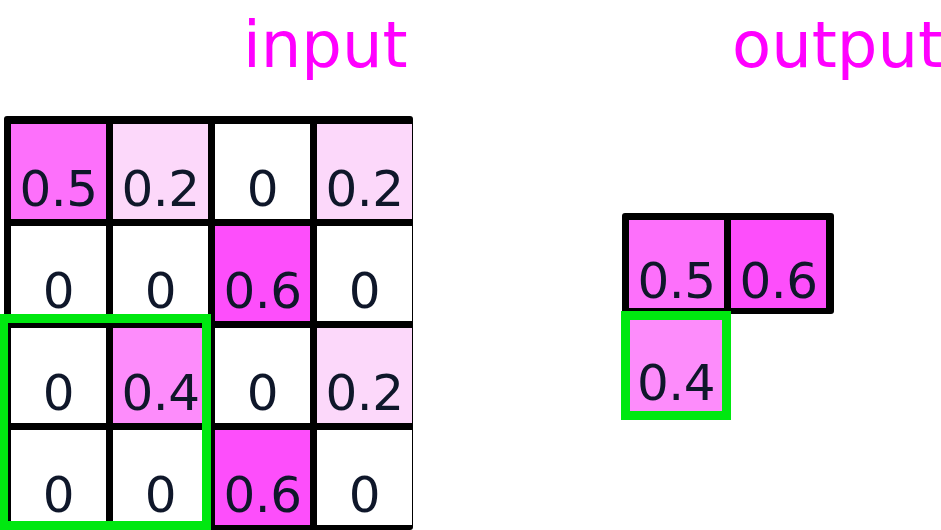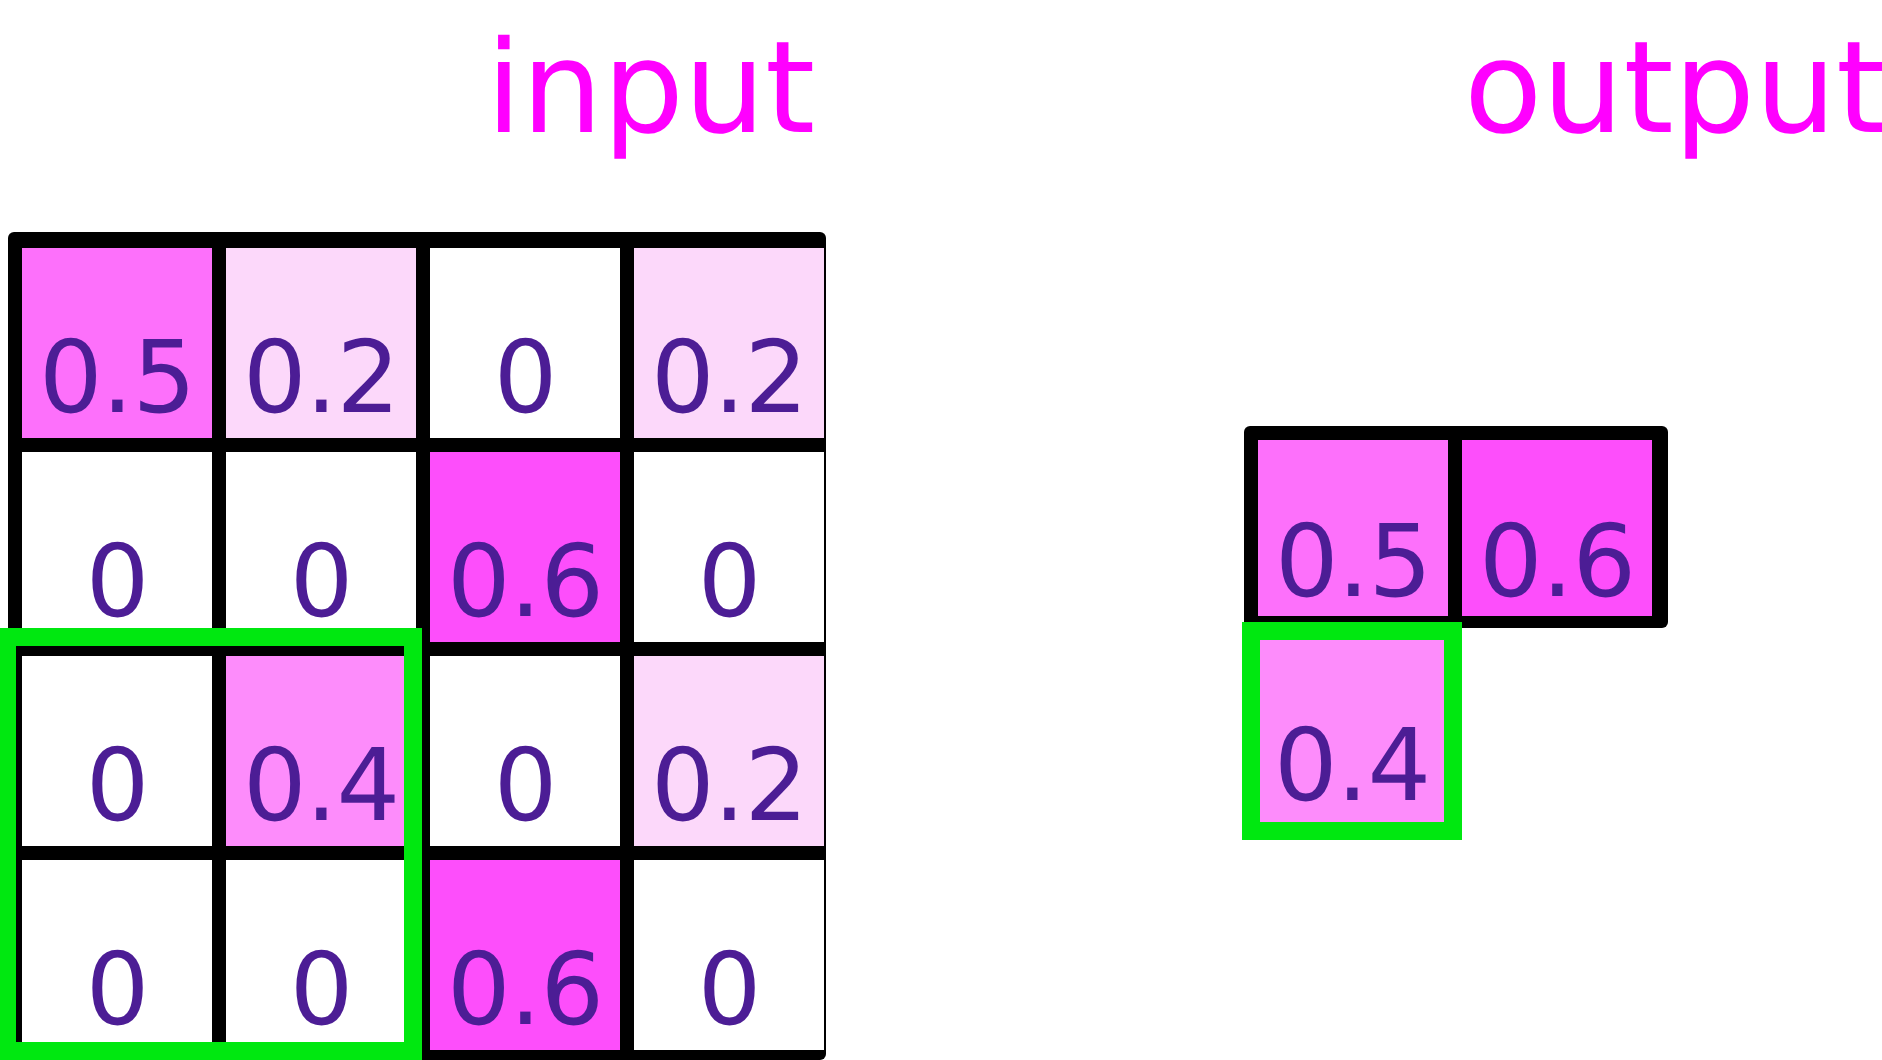--- a/index.html
+++ b/index.html
@@ -50,21 +50,21 @@
     display: flex;
     align-items: center;
     justify-content: center;
     background: #ffffff;
     overflow: hidden;
   }
   .cell .val {
     font-family: "DejaVu Sans", sans-serif;
     font-size: 50px;
     line-height: 50px;
-    color: #4c1d95;
+    color: #0f172a;
     white-space: nowrap;
     letter-spacing: -0.5px;
     margin-top: 34px;
   }
 
   
   #input-grid {
     left: 4px;
     top: 116px;
     width: 409px;

